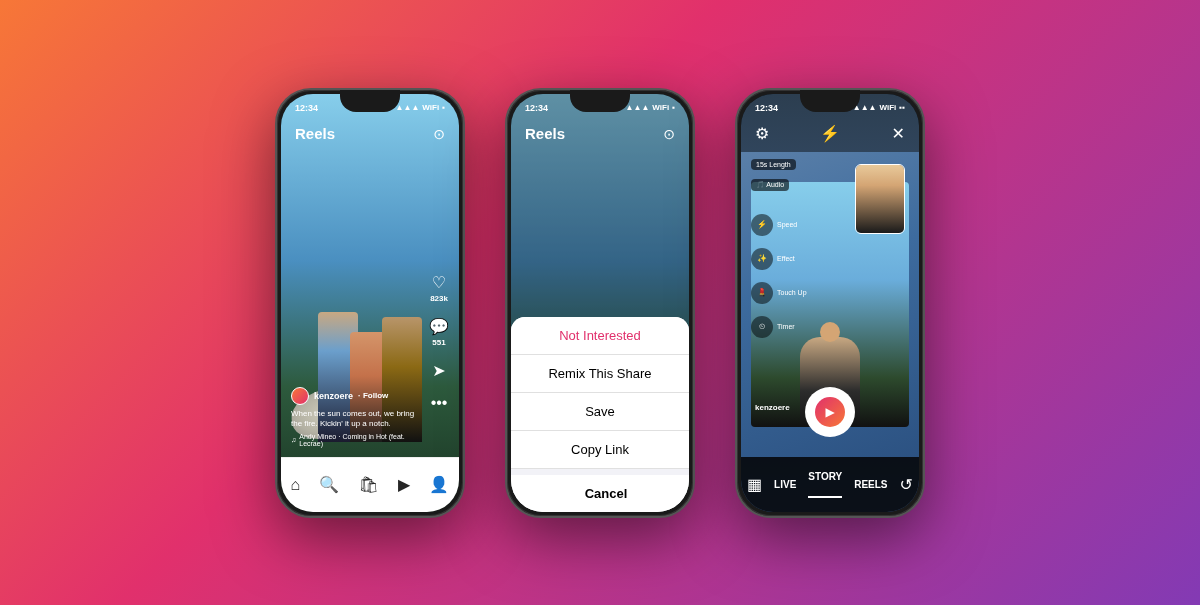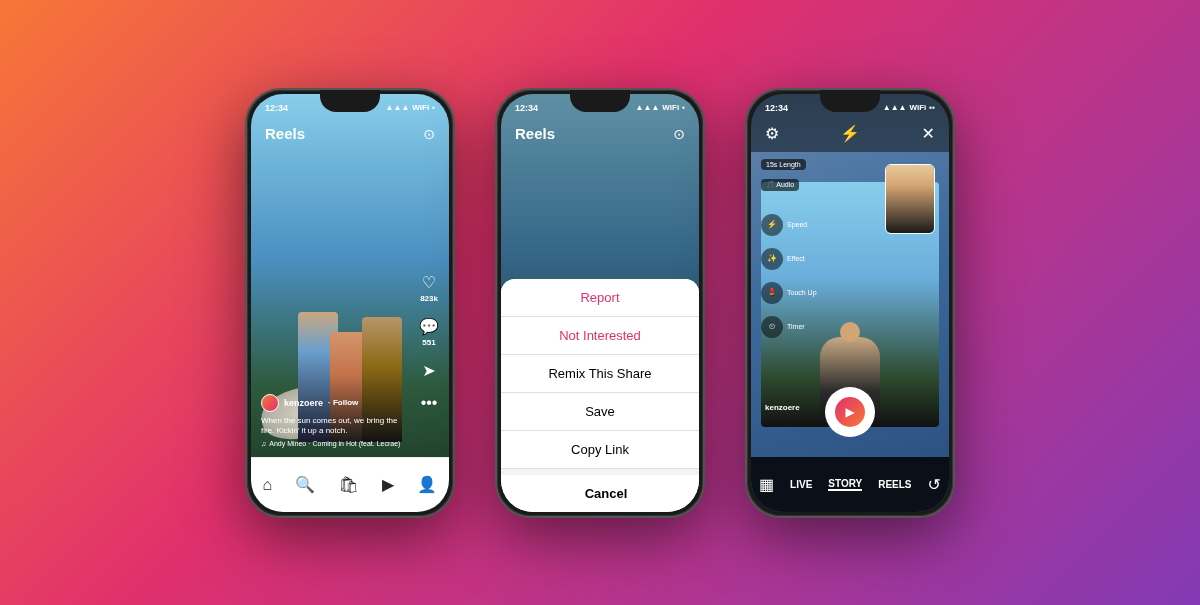--- a/index.html
+++ b/index.html
@@ -10,21 +10,21 @@
       font-family: -apple-system, BlinkMacSystemFont, 'Segoe UI', sans-serif;
       background: linear-gradient(135deg, #f77737 0%, #e1306c 40%, #833ab4 100%);
       display: flex;
       align-items: center;
       justify-content: center;
       gap: 40px;
     }
 
     
     .phone {
-      width: 210px;
+      width: 190px;
       height: 430px;
       background: #1a1a1a;
       border-radius: 36px;
       border: 2px solid #555;
       position: relative;
       box-shadow: 0 20px 60px rgba(0,0,0,0.5), inset 0 0 0 1px #333;
       overflow: hidden;
       flex-shrink: 0;
     }
     .phone::before {
@@ -349,21 +349,21 @@
       position: absolute;
       bottom: 0; left: 0; right: 0;
       height: 55px;
       background: rgba(0,0,0,0.85);
       display: flex;
       align-items: center;
       justify-content: space-around;
       z-index: 11;
     }
     .cam-nav-item { color: white; font-size: 10px; font-weight: 600; }
-    .cam-nav-item.active { color: white; border-bottom: 2px solid white; padding-bottom: 0; }
+    .cam-nav-item.active { color: white; border-bottom: 2px solid white; padding-bottom: 14px; }
     .cam-nav-icon { font-size: 16px; color: white; }
 
     
     .brick-section {
       position: absolute;
       top: 58px; right: 0;
       width: 80px; bottom: 55px;
       background: repeating-linear-gradient(
         0deg,
         #c0392b 0px, #c0392b 8px,
@@ -455,21 +455,20 @@
         <span>▪</span>
       </div>
     </div>
 
     <div class="reels-top-bar">
       <span class="title">Reels</span>
       <span class="camera-icon">⊙</span>
     </div>
 
     <div class="context-menu">
-      <div class="menu-item red">Report</div>
       <div class="menu-item red">Not Interested</div>
       <div class="menu-item">Remix This Share</div>
       <div class="menu-item">Save</div>
       <div class="menu-item">Copy Link</div>
       <div class="menu-item cancel">Cancel</div>
     </div>
   </div>
 </div>
 
 <div class="phone">

